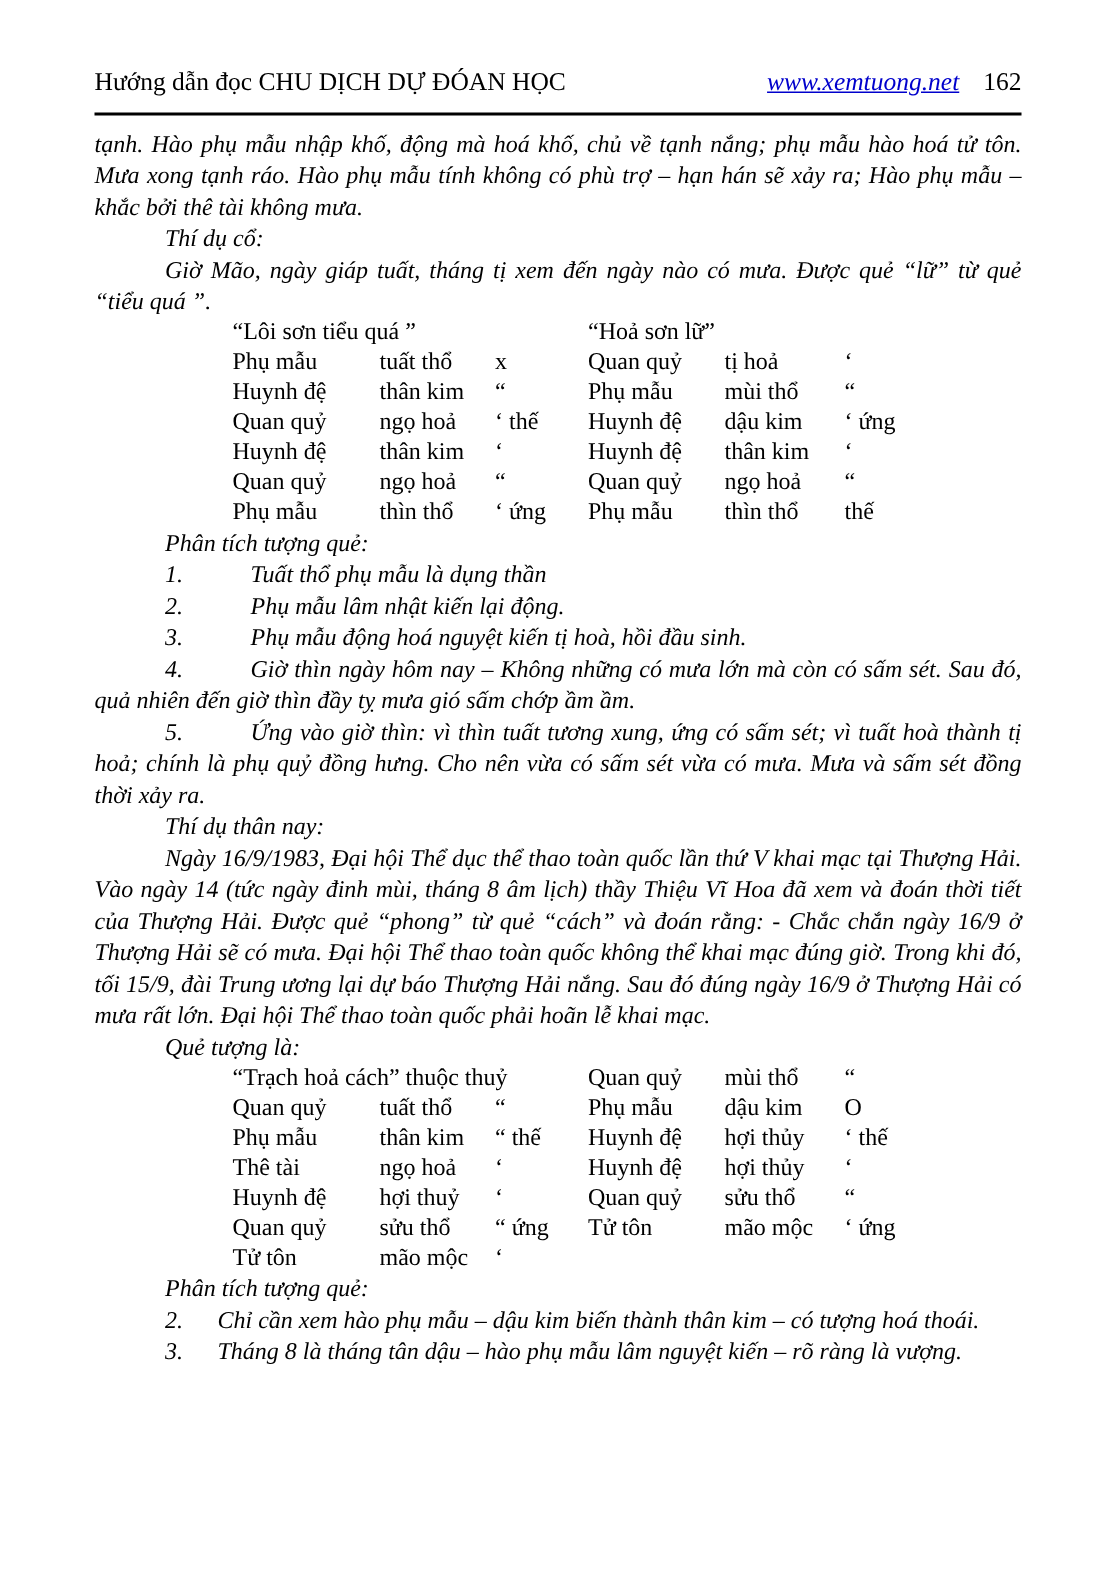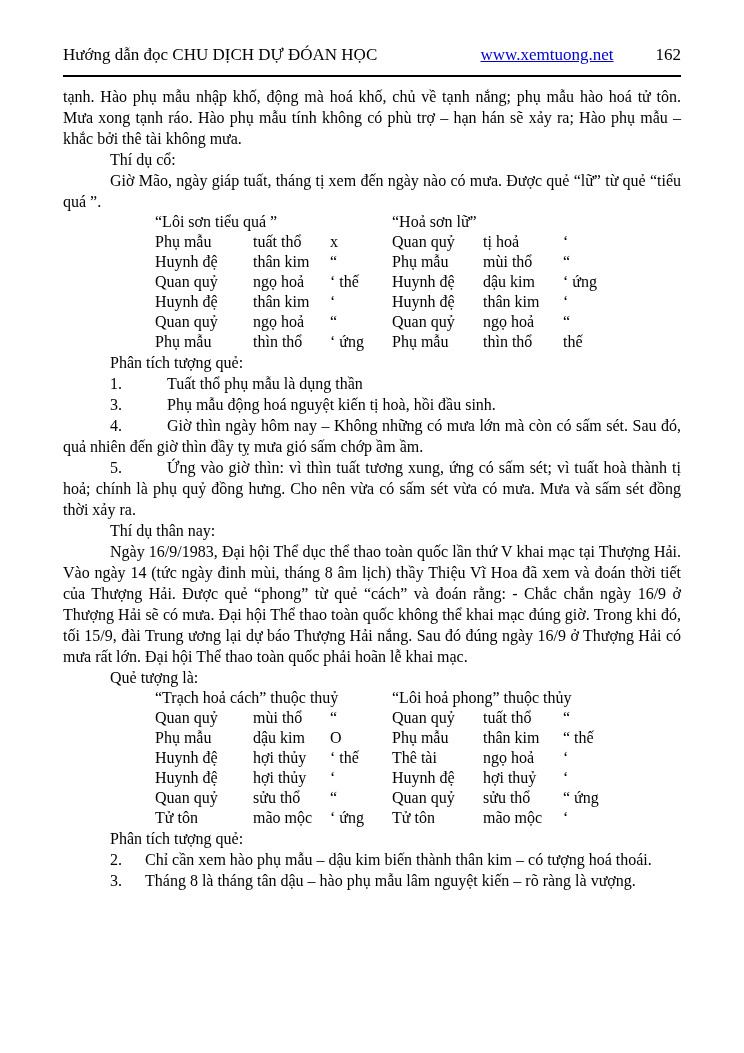--- a/index.html
+++ b/index.html
@@ -21,31 +21,32 @@
     align-items: baseline;
     font-size: 17px;
     line-height: 22px;
     white-space: nowrap;
   }
   .hdr-title { flex: 1 1 auto; }
   .hdr-link {
     color: #0000cc;
     text-decoration: underline;
     cursor: pointer;
-    margin-right: 42px;
+    margin-right: 16px;
+    font-style: italic;
   }
   .hdr-page { }
   .hdr-rule {
     border: 0;
     border-top: 2px solid #000;
     margin: 9px 0 0 0;
   }
   
   .doc { margin-top: 9px; text-align: justify; line-height: 21px; }
-  .doc p { margin: 0; }
+  .doc p { margin: 0; font-style: italic; }
   .ind { text-indent: 47px; }
   .num {
     display: inline-block;
     text-indent: 0;
     white-space: pre;
   }
   .num.w1 { width: 57px; }
   .num.w2 { width: 35px; }
   
   .hex {
@@ -121,31 +122,31 @@
       <span>thìn thổ</span>
       <span>‘ ứng</span>
       <span>Phụ mẫu</span>
       <span>thìn thổ</span>
       <span>thế</span>
     </div>
 
     <p class="ind">Phân tích tượng quẻ:</p>
 
     <p class="ind"><span class="num w1">1.</span><span>Tuất thổ phụ mẫu là dụng thần</span></p>
+    <p class="ind"><span class="num w1">2.</span><span>Phụ mẫu lâm nhật kiến lại động.</span></p>
     <p class="ind"><span class="num w1">3.</span><span>Phụ mẫu động hoá nguyệt kiến tị hoà, hồi đầu sinh.</span></p>
     <p class="ind"><span class="num w1">4.</span><span>Giờ thìn ngày hôm nay – Không những có mưa lớn  mà còn có sấm sét. Sau đó, quả nhiên đến giờ thìn đầy tỵ mưa gió sấm chớp ầm ầm.</span></p>
     <p class="ind"><span class="num w1">5.</span><span>Ứng vào giờ thìn: vì thìn tuất tương xung, ứng có sấm sét; vì tuất hoà thành tị hoả; chính là phụ quỷ đồng hưng. Cho nên vừa có sấm sét vừa có mưa. Mưa và sấm sét đồng thời xảy ra.</span></p>
 
     <p class="ind">Thí dụ thân nay:</p>
     <p class="ind">Ngày 16/9/1983, Đại hội Thể dục thể thao toàn quốc lần thứ V khai mạc tại Thượng Hải. Vào ngày 14 (tức ngày đinh mùi, tháng 8 âm lịch) thầy Thiệu Vĩ Hoa đã xem và đoán thời tiết của Thượng Hải. Được quẻ “phong” từ quẻ “cách” và đoán rằng: - Chắc chắn ngày 16/9 ở Thượng Hải sẽ có mưa. Đại hội Thể thao toàn quốc không thể khai mạc đúng giờ. Trong khi đó, tối 15/9, đài Trung ương lại dự báo Thượng Hải nắng. Sau đó đúng ngày 16/9 ở Thượng Hải có mưa rất lớn. Đại hội Thể thao toàn quốc phải hoãn lễ khai mạc.</p>
     <p class="ind">Quẻ tượng là:</p>
 
     <div class="hex">
       <span class="t-left">“Trạch hoả cách” thuộc thuỷ</span>
-      <span class="t-right">“Lôi hoả phong” thuộc thủy</span>
 
       <span>Quan quỷ</span>
       <span>mùi thổ</span>
       <span>“</span>
       <span>Quan quỷ</span>
       <span>tuất thổ</span>
       <span>“</span>
 
       <span>Phụ mẫu</span>
       <span>dậu kim</span>

